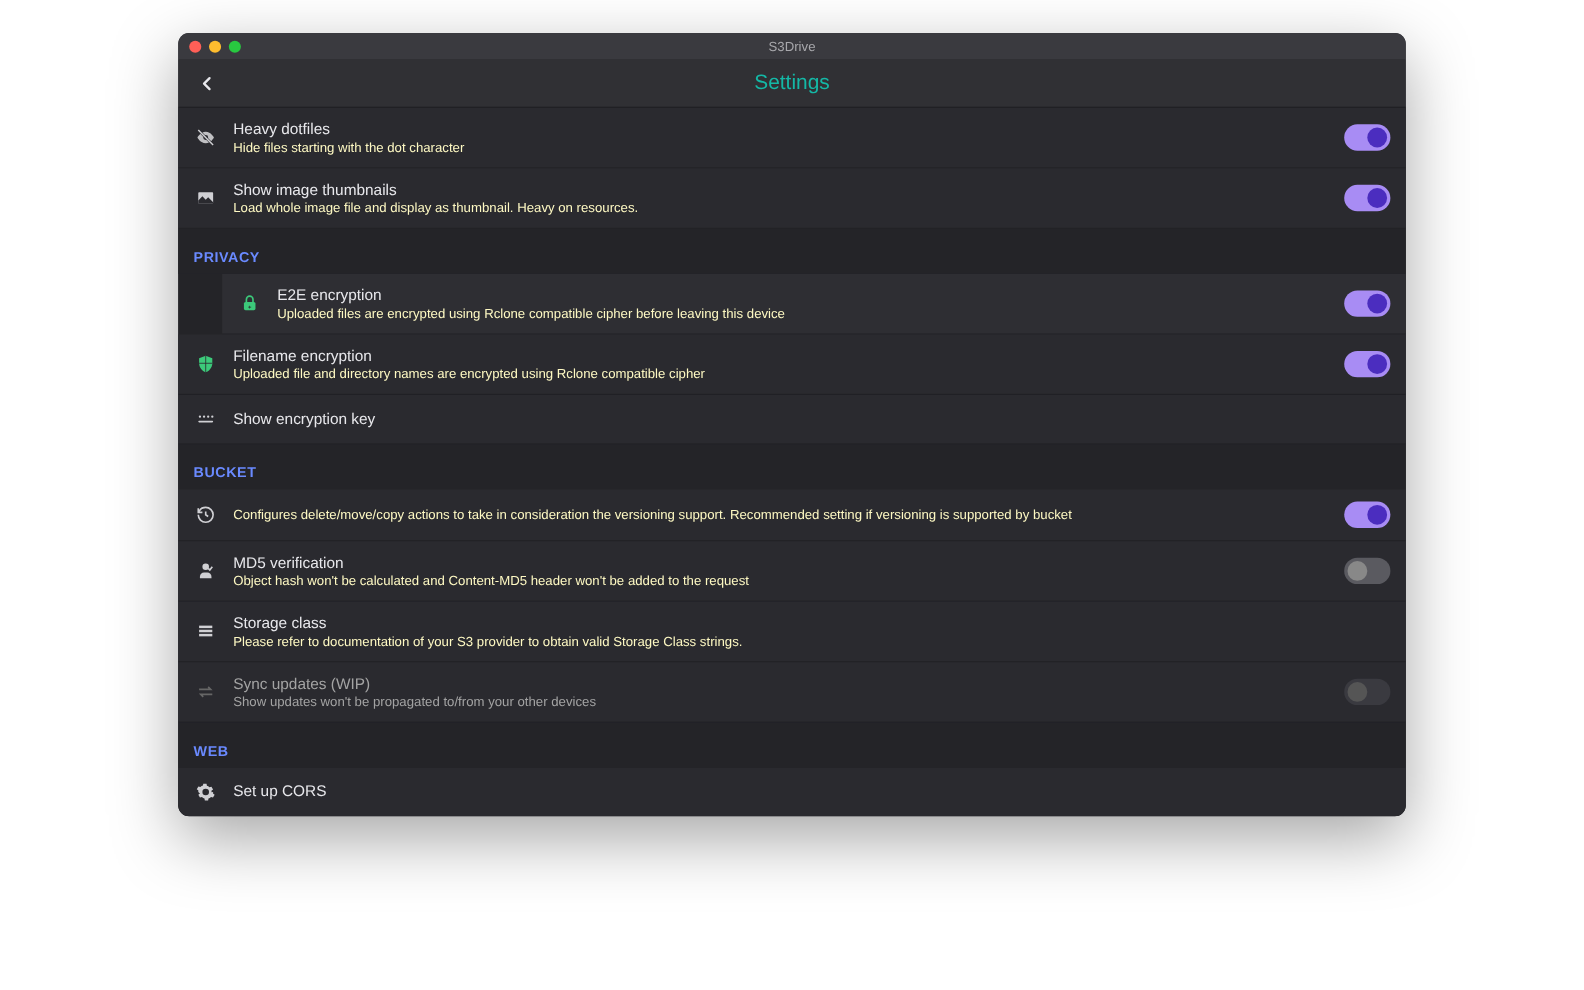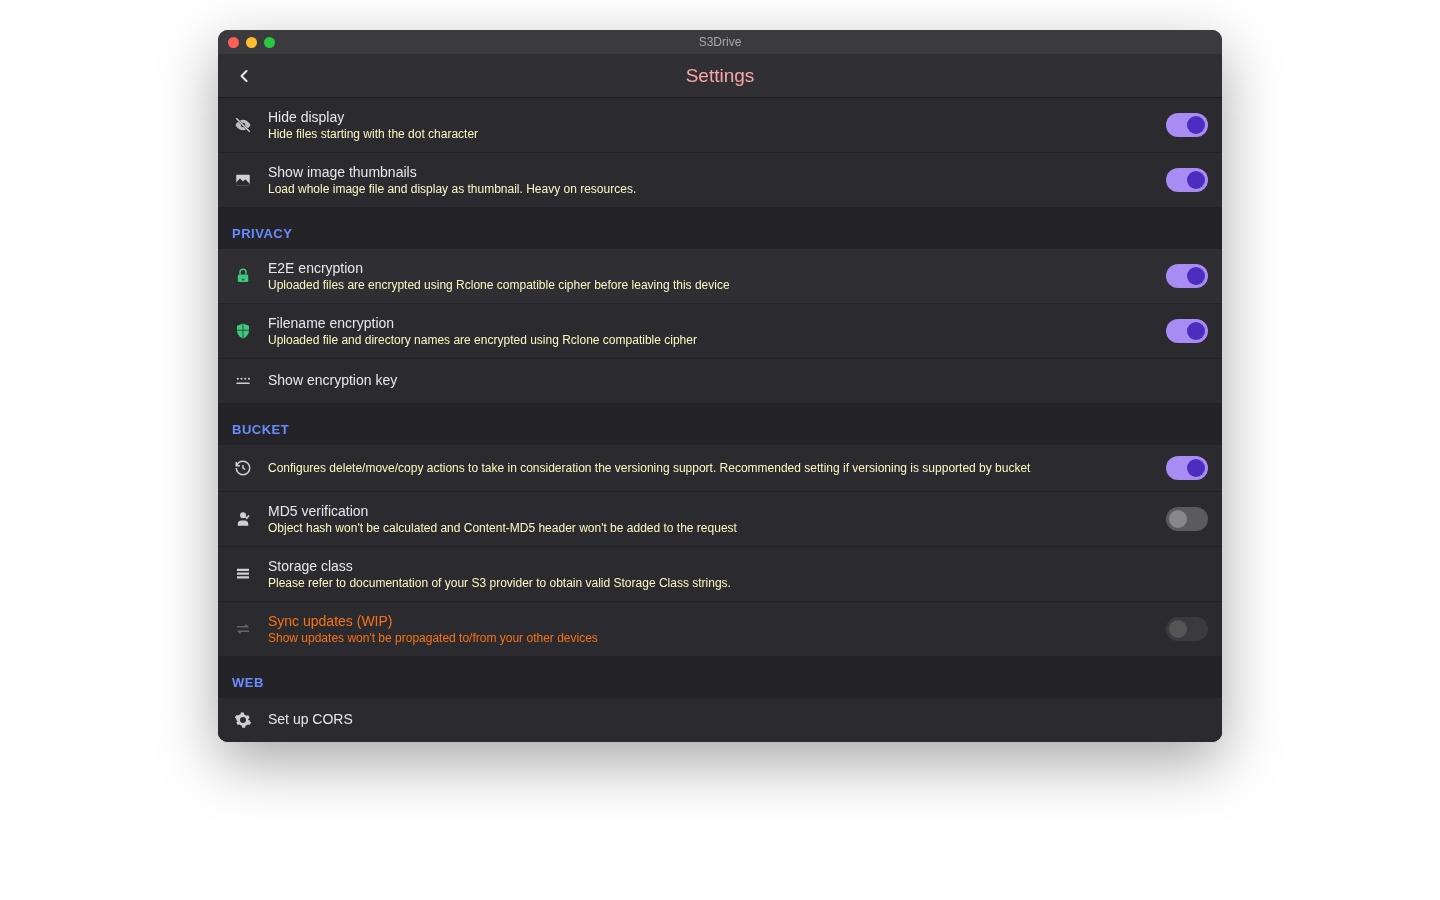--- a/index.html
+++ b/index.html
@@ -6,21 +6,21 @@
     body {
       background: #fff;
       font-family: -apple-system, BlinkMacSystemFont, "Segoe UI", sans-serif;
       display: flex;
       justify-content: center;
       align-items: flex-start;
       min-height: 900px;
       padding-top: 30px;
     }
     .window {
-      width: 1004px;
+      width: 1116px;
       background: #2a2a2f;
       border-radius: 10px;
       overflow: hidden;
       box-shadow: 0 20px 60px rgba(0,0,0,0.35);
     }
     .titlebar {
       height: 24px;
       background: #3a3a3f;
       display: flex;
       align-items: center;
@@ -63,21 +63,21 @@
       display: flex;
       align-items: center;
       justify-content: center;
       cursor: pointer;
     }
     .back-btn svg { stroke: #e8e8ec; }
     .header-title {
       position: absolute;
       left: 50%;
       transform: translateX(-50%);
-      color: #fca5a5;
+      color: #14b8a6;
       font-size: 19px;
       font-weight: 500;
     }
     .content {
       background: #242428;
     }
     .section-header {
       padding: 18px 14px 8px;
       color: #6a8aff;
       font-size: 13px;
@@ -87,23 +87,23 @@
     }
     .row {
       display: flex;
       align-items: center;
       padding: 11px 14px;
       gap: 14px;
       background: #2a2a2f;
       border-bottom: 1px solid rgba(0,0,0,0.18);
     }
     .row:last-child { border-bottom: none; justify-content: center; }
-    .row.highlight { background: #2e2e33; }
+    .row.highlight { background: #2e2e33; margin-left: 40px; }
     .row.disabled .row-title,
-    .row.disabled .row-desc { color: #f97316; }
+    .row.disabled .row-desc { color: #a3a3a3; }
     .row-icon {
       width: 22px;
       height: 22px;
       display: flex;
       align-items: center;
       justify-content: center;
       flex-shrink: 0;
     }
     .row-icon svg { width: 18px; height: 18px; }
     .row-text { flex: 1; }
@@ -169,21 +169,21 @@
 
     <div class="row">
       <div class="row-icon">
         <svg viewBox="0 0 24 24" class="ic-white">
             <path d="M2 12s3.5-7 10-7 10 7 10 7-3.5 7-10 7S2 12 2 12zm10 3a3 3 0 100-6 3 3 0 000 6z" opacity="0.9"></path>
             <path d="M3 3l18 18" stroke="#2a2a2f" stroke-width="3"></path>
             <path d="M3 3l18 18" stroke="#d0d0d4" stroke-width="1.8"></path>
           </svg>
       </div>
       <div class="row-text">
-        <div class="row-title">Hide display</div>
+        <div class="row-title">Heavy dotfiles</div>
         <div class="row-desc">Hide files starting with the dot character</div>
       </div>
       <div class="toggle on"></div>
     </div>
 
     <div class="row">
       <div class="row-icon">
         <svg viewBox="0 0 24 24" class="ic-white">
             <rect x="3" y="5" width="18" height="14" rx="1"></rect>
             <path d="M3 15l5-5 4 4 3-3 6 6v2H3z" fill="#2a2a2f"></path>

